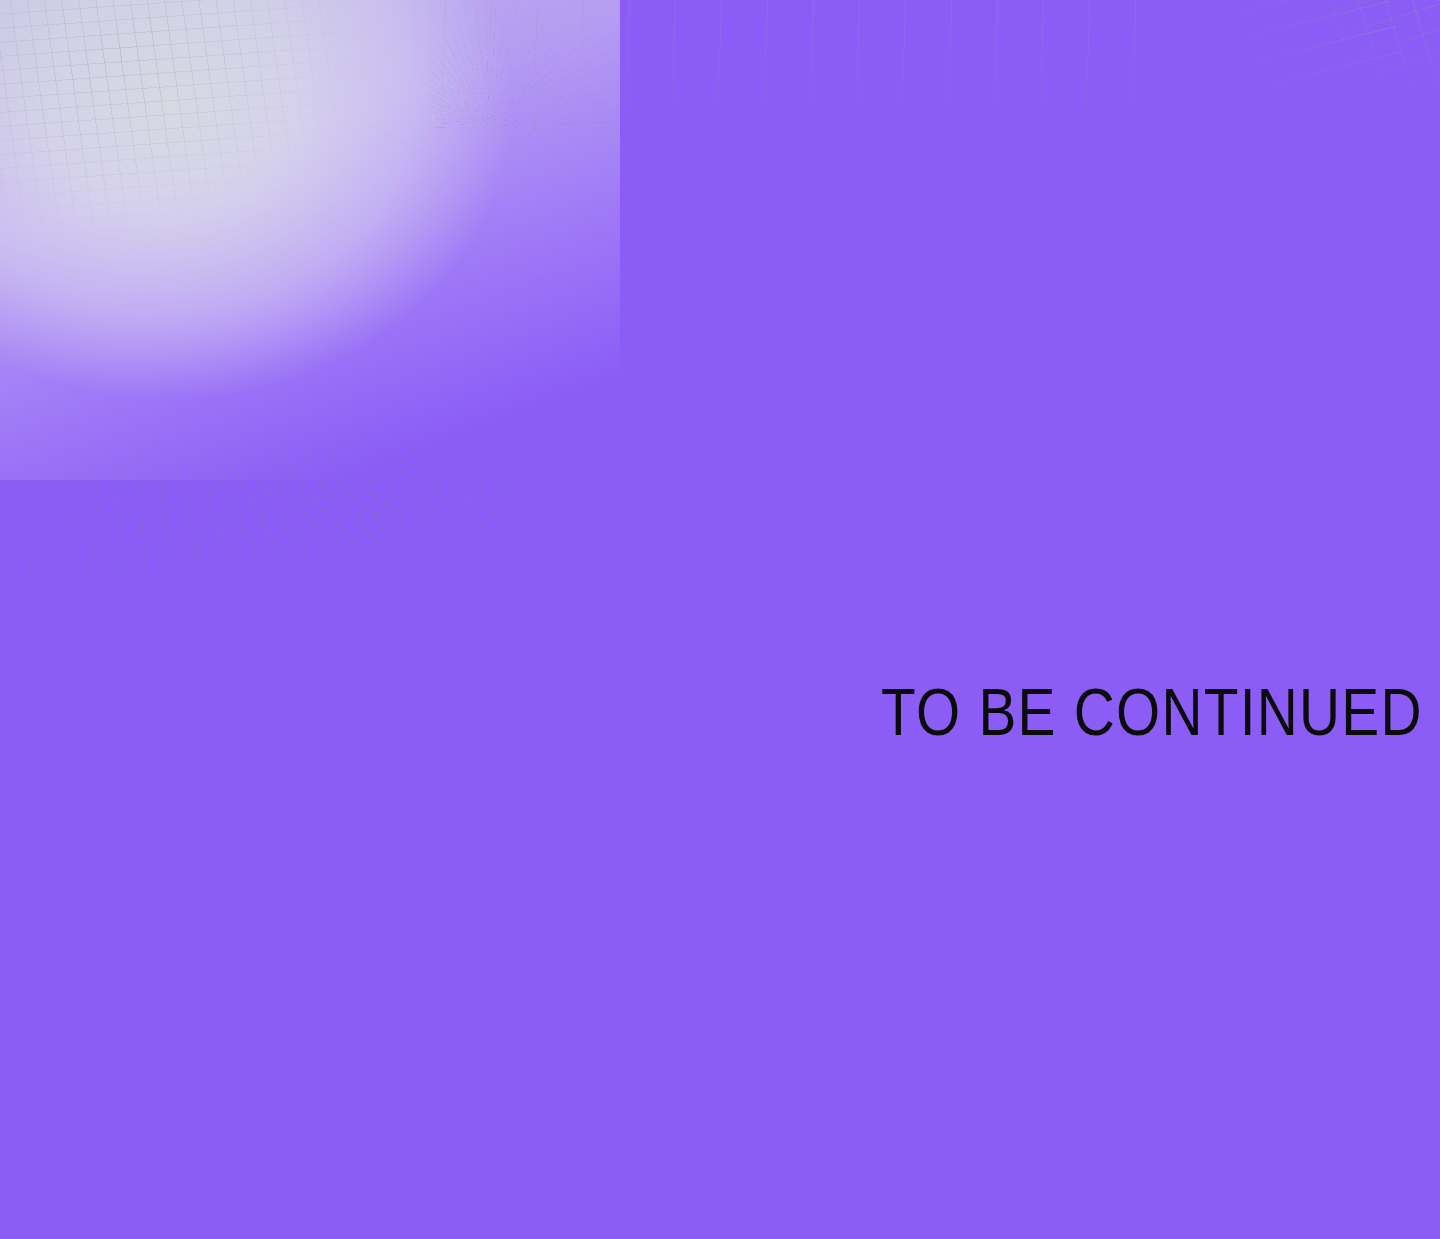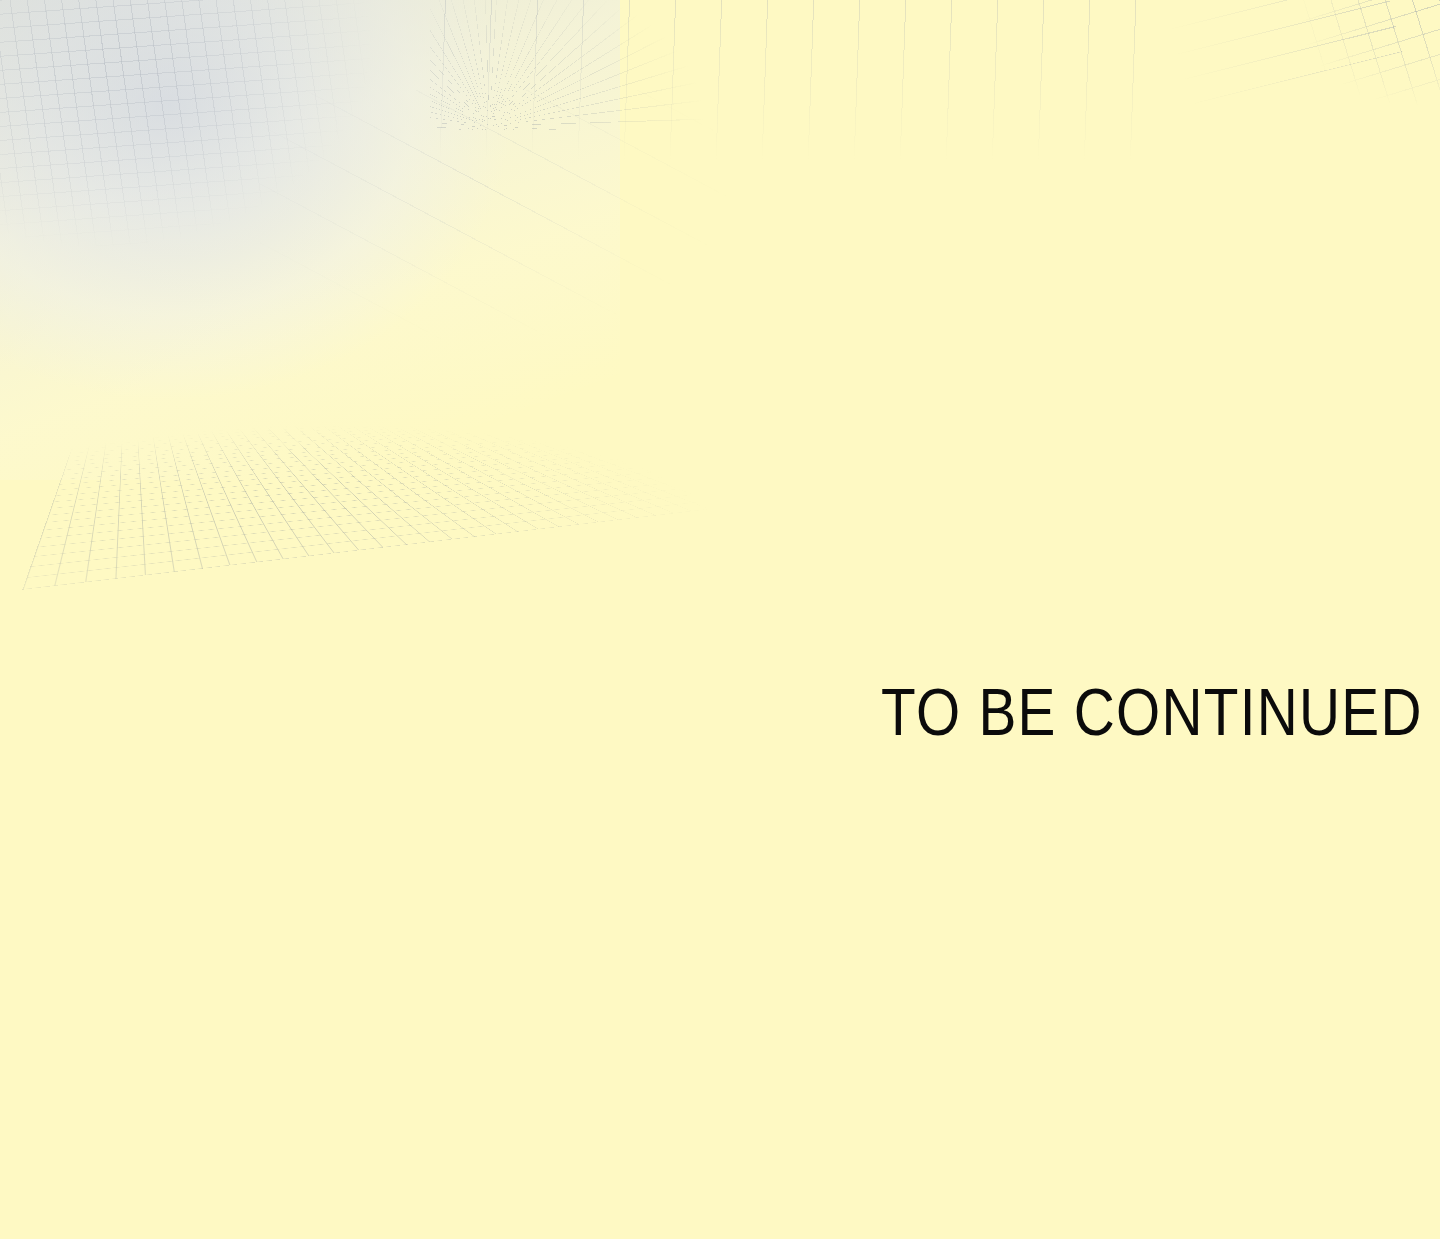--- a/index.html
+++ b/index.html
@@ -5,21 +5,21 @@
   html, body {
     margin: 0;
     padding: 0;
     background: #ffffff;
   }
 
   #page {
     position: relative;
     width: 1440px;
     height: 1239px;
-    background: #fef9c3;
+    background: #8b5cf6;
     overflow: hidden;
     font-family: "Liberation Sans", "DejaVu Sans", sans-serif;
   }
 
   
 
   .tex-layer {
     position: absolute;
     pointer-events: none;
   }

